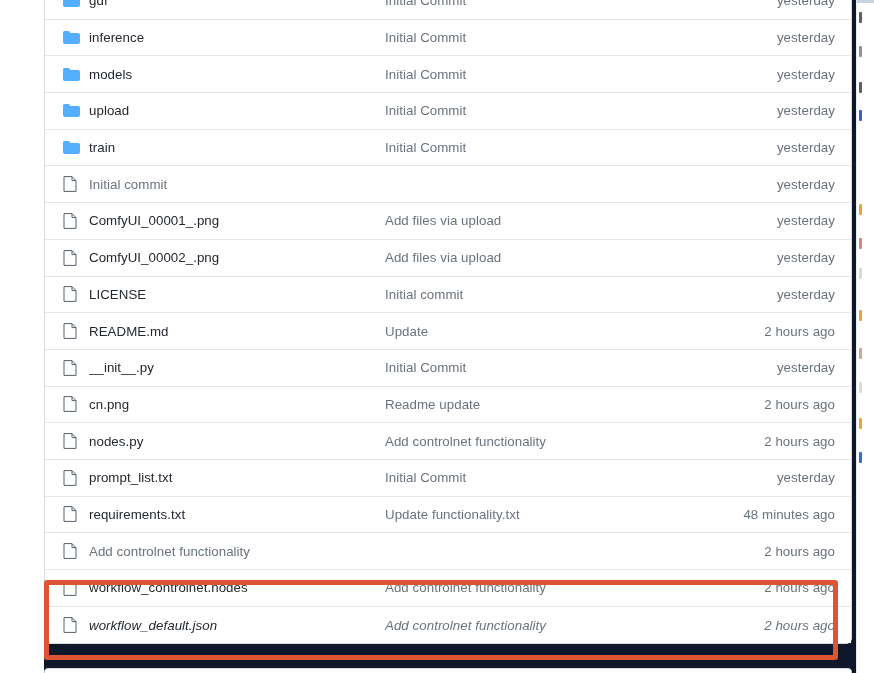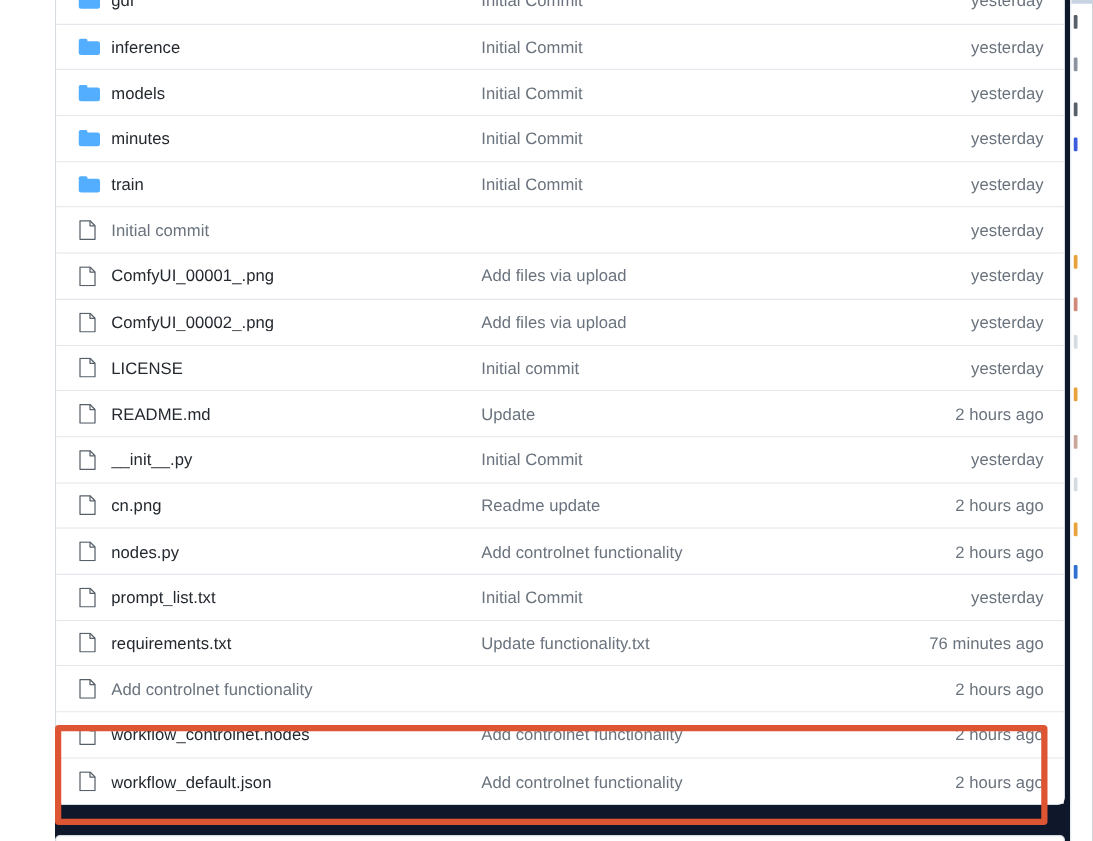--- a/index.html
+++ b/index.html
@@ -50,20 +50,21 @@
     align-items: center;
     height: 36.7px;
     border-bottom: 1px solid #e4e8ec;
     box-sizing: border-box;
     background: #ffffff;
     padding-left: 18px;
     padding-right: 16px;
   }
   .file-row:last-child {
     border-bottom: none;
+    font-style: italic;
   }
 
   .cell-icon {
     width: 26px;
     flex: 0 0 26px;
     display: flex;
     align-items: center;
     justify-content: flex-start;
   }
 
@@ -223,21 +224,21 @@
         <div class="cell-msg">Initial Commit</div>
         <div class="cell-time">yesterday</div>
       </div>
       <div class="file-row">
         <div class="cell-icon">
           <span class="icon-folder">
             <span class="tab"></span>
             <span class="body"></span>
           </span>
         </div>
-        <div class="cell-name">minutes</div>
+        <div class="cell-name">upload</div>
         <div class="cell-msg">Initial Commit</div>
         <div class="cell-time">yesterday</div>
       </div>
       <div class="file-row">
         <div class="cell-icon">
           <span class="icon-folder">
             <span class="tab"></span>
             <span class="body"></span>
           </span>
         </div>
@@ -345,21 +346,21 @@
       </div>
       <div class="file-row">
         <div class="cell-icon">
           <svg class="icon-file" viewBox="0 0 14 16">
             <path d="M1 0.6 H9 L13 4.6 V15.4 H1 Z" fill="#ffffff" stroke="#57606a" stroke-width="1" stroke-linejoin="round"></path>
             <path d="M9 0.6 V4.6 H13" fill="none" stroke="#57606a" stroke-width="1" stroke-linejoin="round"></path>
           </svg>
         </div>
         <div class="cell-name">requirements.txt</div>
         <div class="cell-msg">Update functionality.txt</div>
-        <div class="cell-time">76 minutes ago</div>
+        <div class="cell-time">48 minutes ago</div>
       </div>
       <div class="file-row">
         <div class="cell-icon">
           <svg class="icon-file" viewBox="0 0 14 16">
             <path d="M1 0.6 H9 L13 4.6 V15.4 H1 Z" fill="#ffffff" stroke="#57606a" stroke-width="1" stroke-linejoin="round"></path>
             <path d="M9 0.6 V4.6 H13" fill="none" stroke="#57606a" stroke-width="1" stroke-linejoin="round"></path>
           </svg>
         </div>
         <div class="cell-msg">Add controlnet functionality</div>
         <div class="cell-time">2 hours ago</div>

